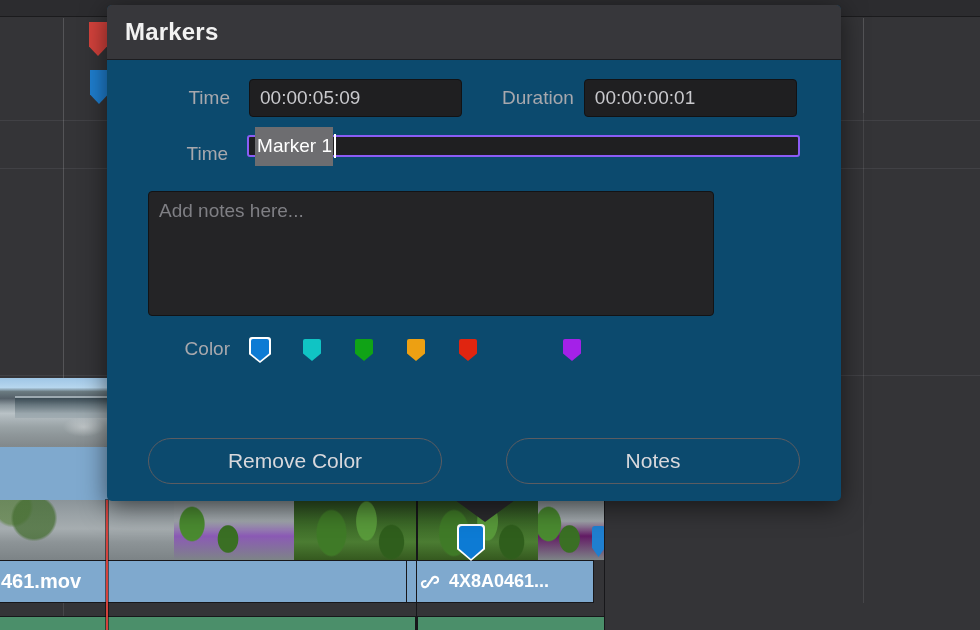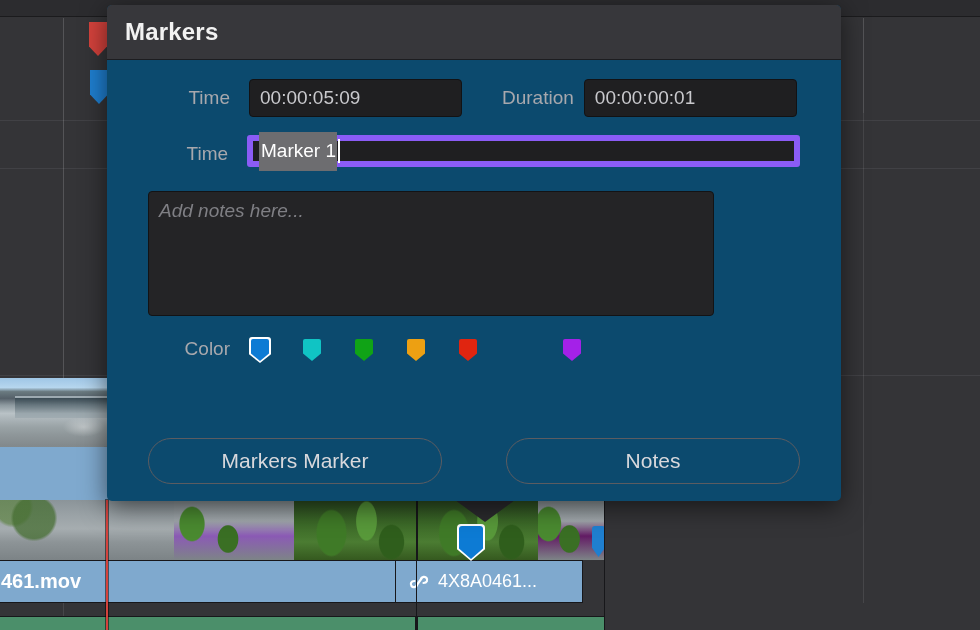--- a/index.html
+++ b/index.html
@@ -233,23 +233,23 @@
   .dur-label {
     color: #a8a8ad;
     font-size: 19px;
     line-height: 38px;
     padding: 0 10px 0 40px;
     white-space: nowrap;
   }
 
   .name-field {
     width: 566px;
-    height: 32px;
+    height: 22px;
     background: #1f1f21;
-    border: 6px solid #8b5cf6;
+    border: 2px solid #8b5cf6;
     border-radius: 3px;
     font-size: 19px;
     line-height: 36px;
     padding-left: 6px;
     color: #e8e8ea;
     display: flex;
     align-items: center;
   }
   .selected-text {
     background: #6d6d70;
@@ -266,21 +266,20 @@
 
   .notes-field {
     width: 566px;
     height: 125px;
     background: #242426;
     border: 1px solid #131315;
     border-radius: 4px;
     padding: 8px 10px;
     color: #7f7f84;
     font-size: 19px;
-    font-style: italic;
   }
 
   .color-row {
     display: flex;
     align-items: center;
     margin-bottom: 0;
   }
   .swatches {
     display: flex;
     align-items: center;
@@ -381,21 +380,21 @@
     <div style="position:absolute; left:-2px; top:560px; width:418px; height:43px; background:#7fa9ce; border:1px solid #17171a; display:flex; align-items:center; color:#fff; font-size:20px; font-weight:bold; padding-left:2px;">
       <span>461.mov</span>
     </div>
 
     <div style="position:absolute; left:417px; top:500px; width:188px; height:60px; overflow:hidden; border-left:1px solid #17171a; border-right:1px solid #17171a;">
       <div style="display:flex; height:60px;">
         <div class="thumb th-leaves" style="width:120px; height:60px;"></div>
         <div class="thumb th-leaf-gravel" style="width:70px; height:60px;"></div>
       </div>
     </div>
-    <div style="position:absolute; left:395px; top:560px; width:188px; height:43px; background:#7fa9ce; border:1px solid #17171a; display:flex; align-items:center; justify-content:flex-start; gap:8px; color:#fff; font-size:18px; font-weight:normal; padding-left:12px;">
+    <div style="position:absolute; left:406px; top:560px; width:188px; height:43px; background:#7fa9ce; border:1px solid #17171a; display:flex; align-items:center; justify-content:flex-start; gap:8px; color:#fff; font-size:18px; font-weight:bold; padding-left:12px;">
       <span class="link-icon">
         <svg width="22" height="18" viewBox="0 0 22 18">
           <path d="M8.5 12.5 L13.5 5.5" stroke="#ffffff" stroke-width="2.2" fill="none" stroke-linecap="round"></path>
           <path d="M6.5 8 C3 8 2 11 3.5 13 C5 15 8 14 9 12.5" stroke="#ffffff" stroke-width="2.2" fill="none" stroke-linecap="round"></path>
           <path d="M15.5 10 C19 10 20 7 18.5 5 C17 3 14 4 13 5.5" stroke="#ffffff" stroke-width="2.2" fill="none" stroke-linecap="round"></path>
         </svg>
       </span>
       <span>4X8A0461...</span>
     </div>
 
@@ -468,18 +467,18 @@
           </div>
           <div class="swatch-wrap">
             <div class="swatch" style="background:#a421e8;"></div>
           </div>
         </div>
       </div>
 
     </div>
 
     <div class="button-row">
-      <button class="btn">Markers Marker</button>
+      <button class="btn">Remove Color</button>
       <button class="btn">Notes</button>
     </div>
 
   </div>
 </div>
 
 </body></html>

